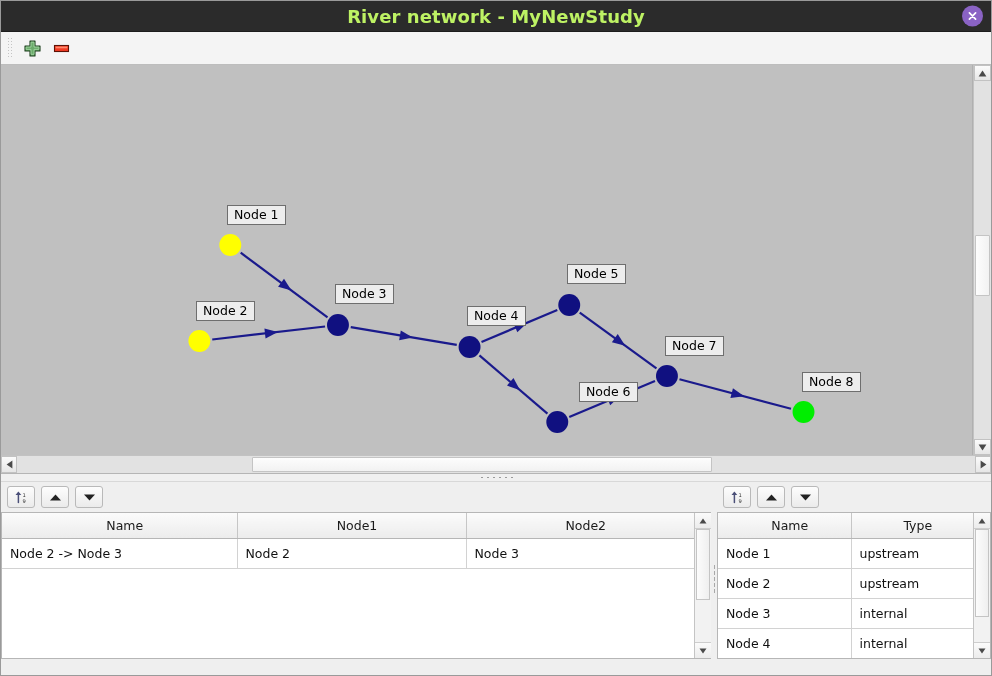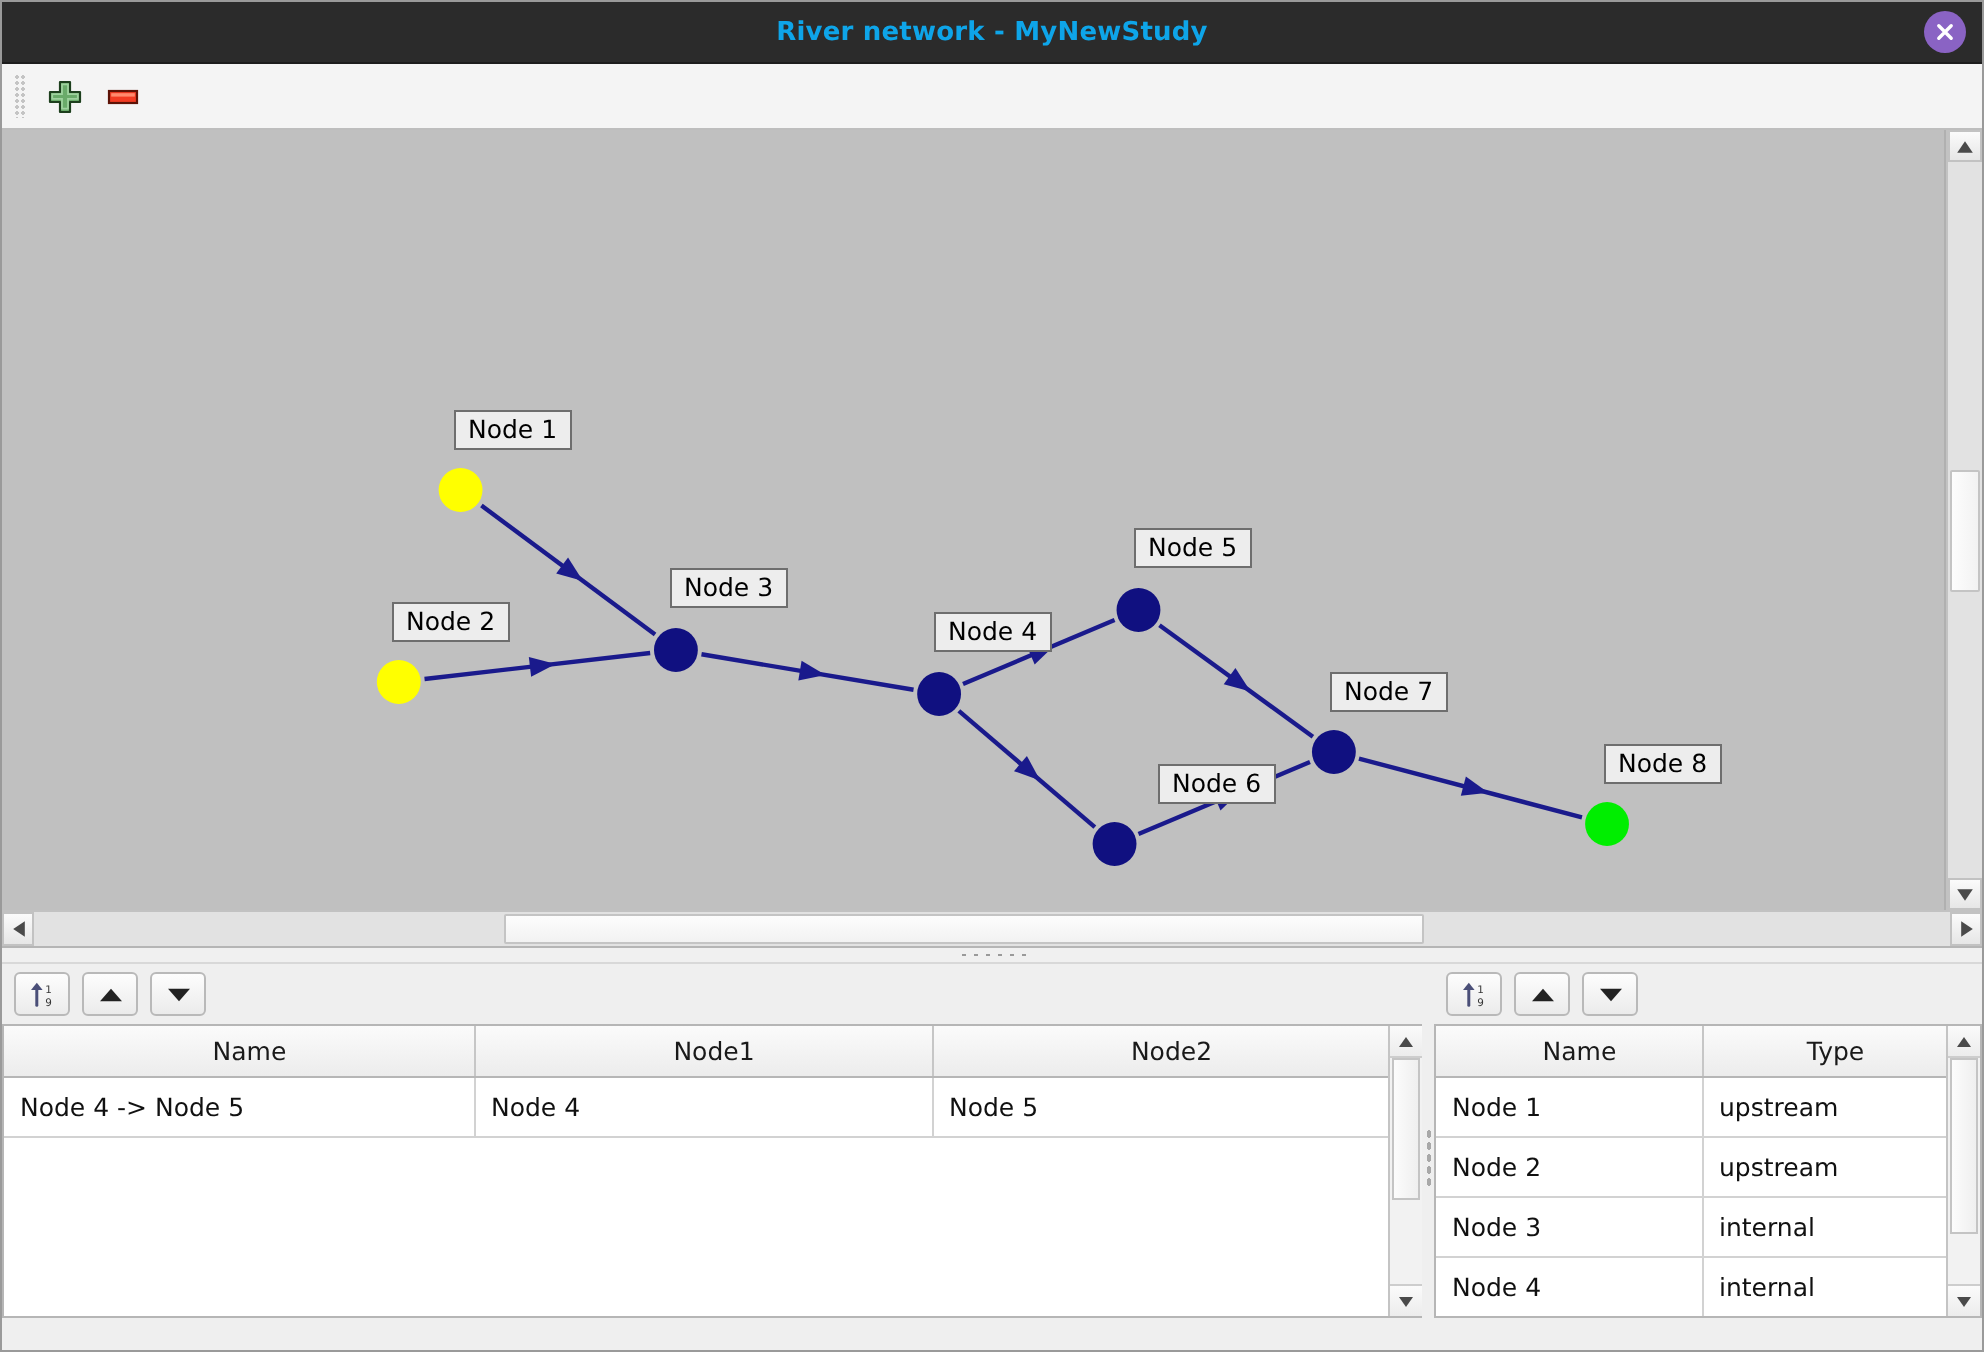--- a/index.html
+++ b/index.html
@@ -25,22 +25,22 @@
     position: relative;
     height: 31px;
     flex: 0 0 31px;
     background: #2b2b2b;
     display: flex;
     align-items: center;
     justify-content: center;
     border-bottom: 1px solid #1d1d1d;
   }
   .title-text {
-    color: #0ea5e9;
-    font-size: 13px;
+    color: #bef264;
+    font-size: 18px;
     font-weight: bold;
     letter-spacing: 0.1px;
     user-select: none;
   }
   .close-btn {
     position: absolute;
     right: 8px; top: 50%;
     transform: translateY(-50%);
     width: 21px; height: 21px;
     border-radius: 50%;
@@ -451,23 +451,23 @@
               </colgroup>
             <thead>
                 <tr id="reaches-head">
                   <th>Name</th>
                   <th>Node1</th>
                   <th>Node2</th>
                 </tr>
               </thead>
             <tbody id="reaches-body">
                 <tr>
-                  <td>Node 4 -&gt; Node 5</td>
-                  <td>Node 4</td>
-                  <td>Node 5</td>
+                  <td>Node 2 -&gt; Node 3</td>
+                  <td>Node 2</td>
+                  <td>Node 3</td>
                 </tr>
               </tbody>
           </table>
         </div>
         <div class="tbl-vscroll">
           <div class="tvs-arrow">
             <svg width="8" height="6" viewBox="0 0 8 6">
                 <polygon points="4,0.5 7.5,5.5 0.5,5.5" fill="#4a4a4a"></polygon>
               </svg>
           </div>

